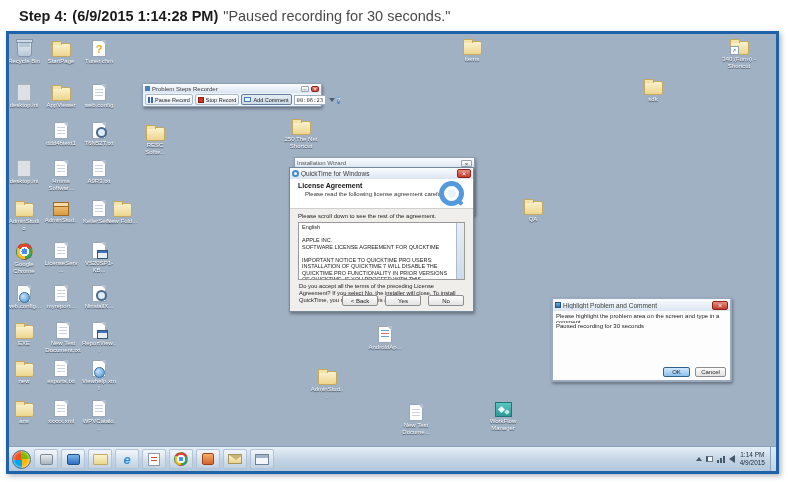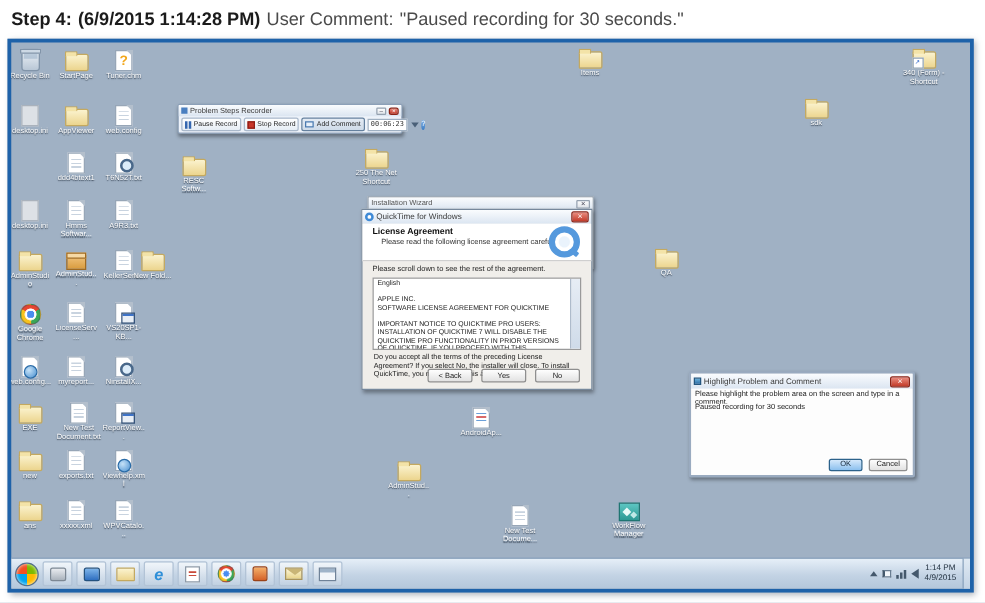--- a/index.html
+++ b/index.html
@@ -2,21 +2,21 @@
 <html style="--frame: #1e62a9; --desktop: #a0b1c4;"><head>
 <meta charset="utf-8">
 <style>
   * { margin:0; padding:0; box-sizing:border-box; }
   html,body { width:788px; height:482px; overflow:hidden; background:#fff;
     font-family:"Liberation Sans", sans-serif; }
   body { position:relative; }
 
   
   .page-header { position:absolute; left:0; top:0; width:788px; height:31px;
-    display:flex; align-items:center; padding-left:9px; font-size:14.5px; color:#4a4a4a; gap:5px; white-space:nowrap;text-align:right;}
+    display:flex; align-items:center; padding-left:19px; font-size:14.5px; color:#4a4a4a; gap:5px; white-space:nowrap;text-align:right;}
   .page-header .hdr-bold { font-weight:bold; color:#1b1b1b; }
 
   
   .shot-frame { position:absolute; left:6px; top:31px; width:773px; height:443px;
     border:3px solid var(--frame,#1e62a9); background:var(--desktop,#a0b1c4);
     box-shadow:2px 2px 5px rgba(110,120,135,.55); }
   .desktop { position:relative; width:767px; height:437px; overflow:hidden; }
 
   
   .desktop-icon { position:absolute; width:34px; text-align:center; cursor:default; }
@@ -202,21 +202,20 @@
   .clock { text-align:center; font-size:6.5px; line-height:8px; color:#1c2b3a; }
   .show-desktop { width:6px; align-self:stretch; border-left:1px solid #89a2bd;
     background:linear-gradient(#dfe9f3,#c3d3e4); margin:0 -3px 0 2px; }
 </style>
 </head>
 <body>
 
 <div class="page-header">
   <span class="hdr-bold">Step 4:</span>
   <span class="hdr-bold">(6/9/2015 1:14:28 PM)</span>
-  <span>User Comment:</span>
   <span>"Paused recording for 30 seconds."</span>
 </div>
 
 <div class="shot-frame">
   <div class="desktop">
 
     <div>
         <div class="desktop-icon" style="left: -2px; top: 4px;"><div class="glyph g-recycle"></div><div class="icon-label">Recycle Bin</div></div>
         <div class="desktop-icon" style="left: 35px; top: 4px;"><div class="glyph g-folder"></div><div class="icon-label">StartPage</div></div>
         <div class="desktop-icon" style="left: 73px; top: 4px;"><div class="glyph g-help"></div><div class="icon-label">Tuner.chm</div></div>

